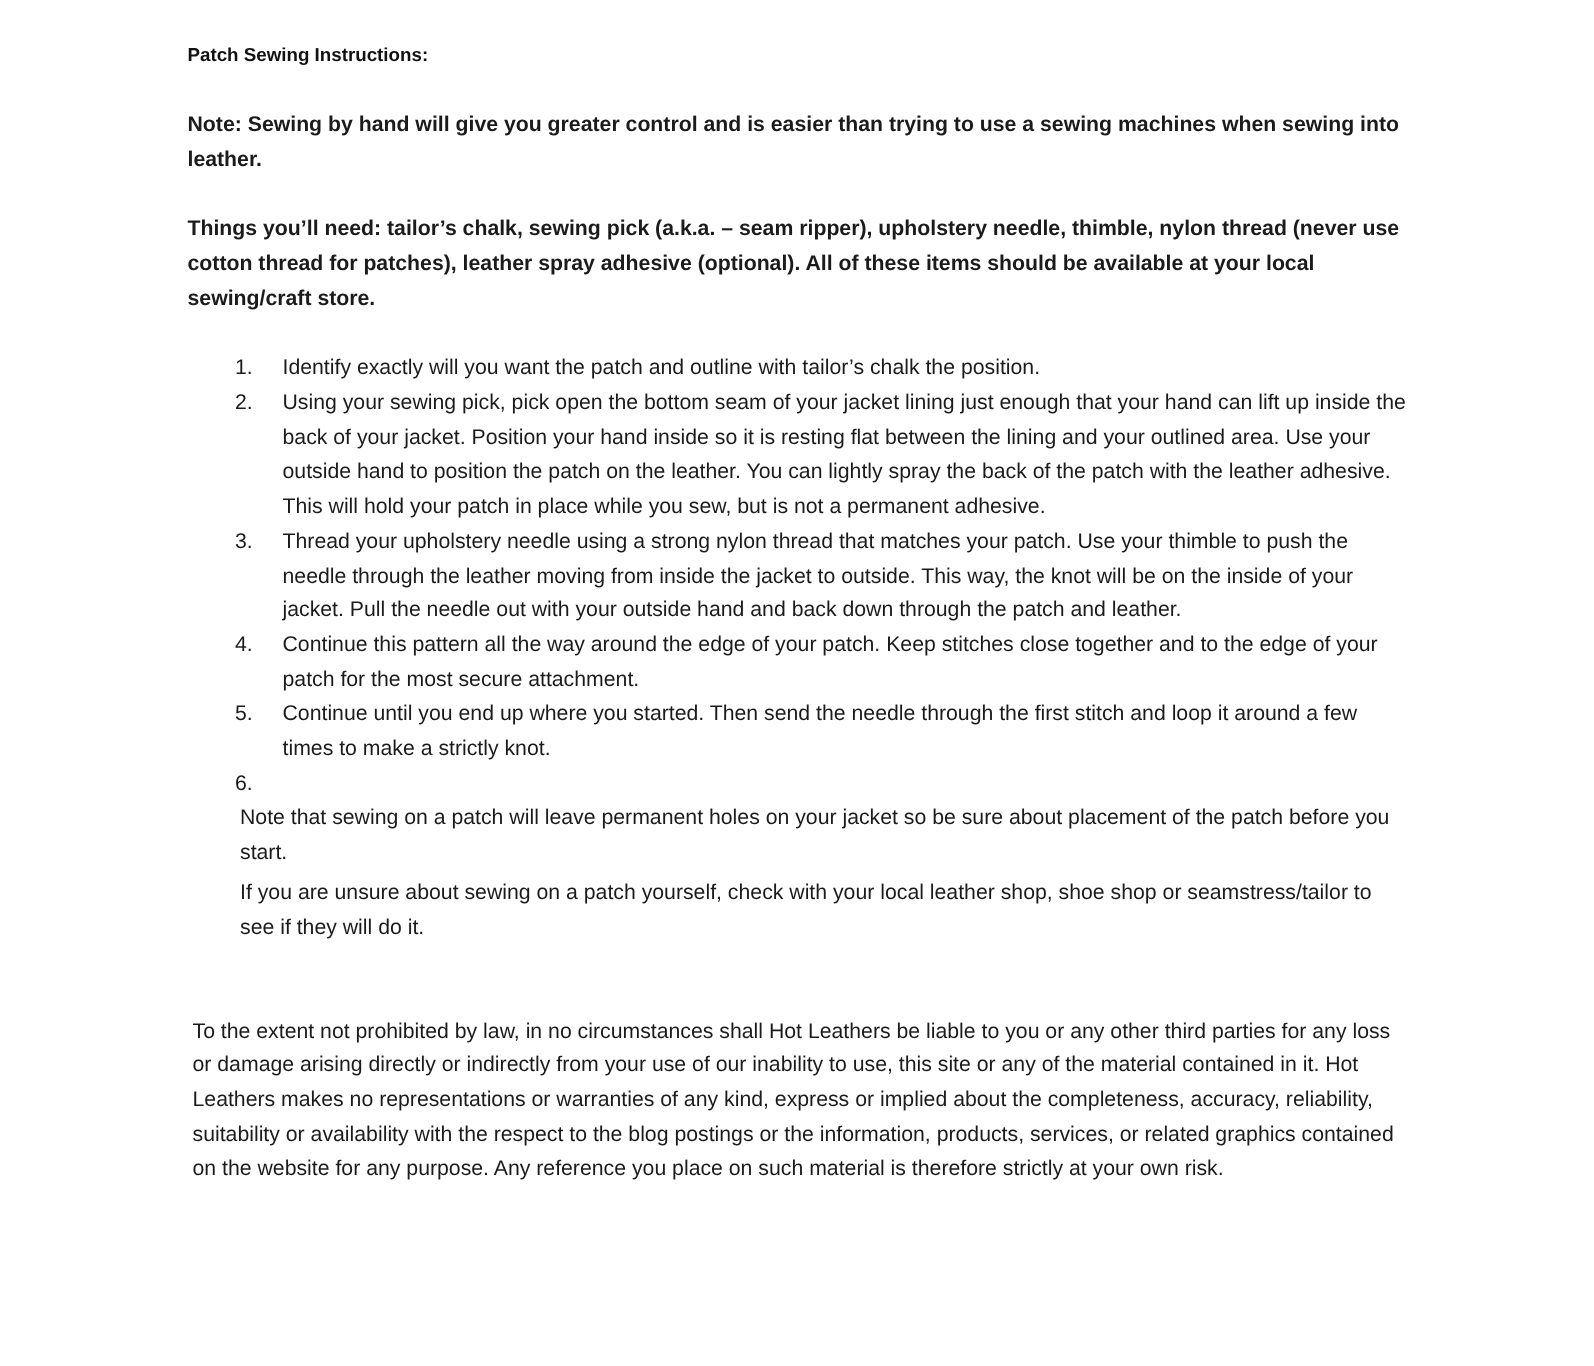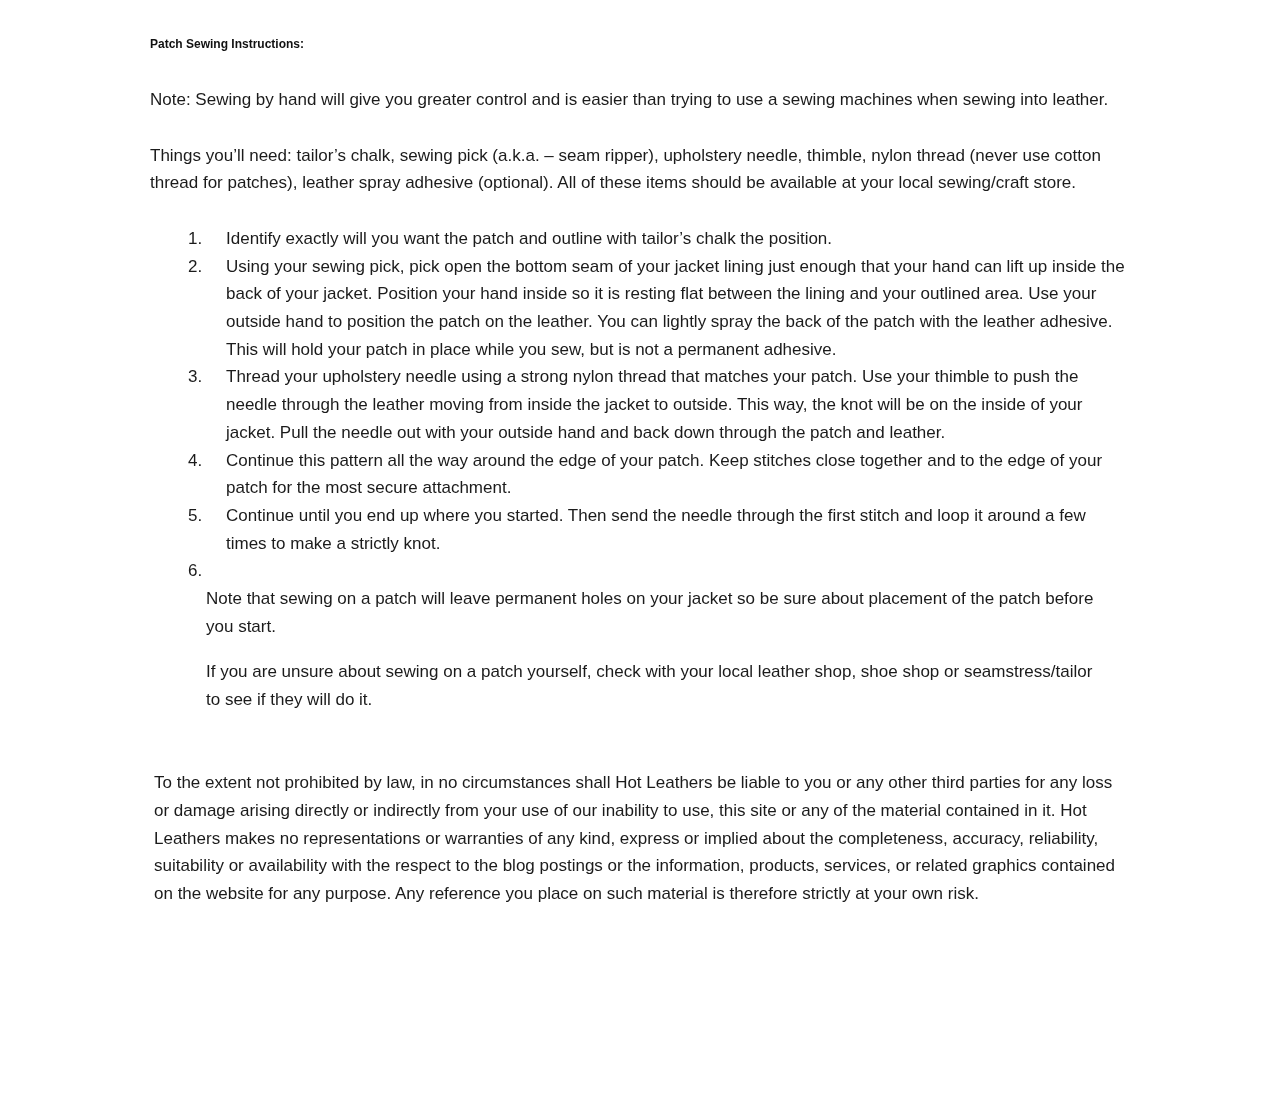--- a/index.html
+++ b/index.html
@@ -17,47 +17,48 @@
     --lh: 27.7px;
     box-sizing: border-box;
     width: 1275px;
     min-height: 1093px;
     padding: 31px 150px 20px 150px;
     color: #1b1b1b;
     font-size: 17px;
     line-height: var(--lh);
   }
   .doc-title {
-    font-size: 12px;
+    font-size: 15px;
     font-weight: bold;
     margin: 0 0 var(--lh) 0;
     color: #111111;
   }
   .para {
     margin: 0 0 var(--lh) 0;
+    font-weight: bold;
   }
   .steps {
     list-style: none;
     margin: 0 0 var(--lh) 0;
     padding: 0;
   }
   .step {
     position: relative;
     padding-left: 76px;
   }
   .step-num {
     position: absolute;
     left: 38px;
     top: 0;
   }
   .notes-block {
     margin: 0 0 55.4px 38px;
   }
   .note-para {
-    margin: 18px;
+    margin: 4px;
   }
   .disclaimer {
     margin: 4px;
   }
 </style>
 </head>
 <body>
 
 <div class="page">
 

